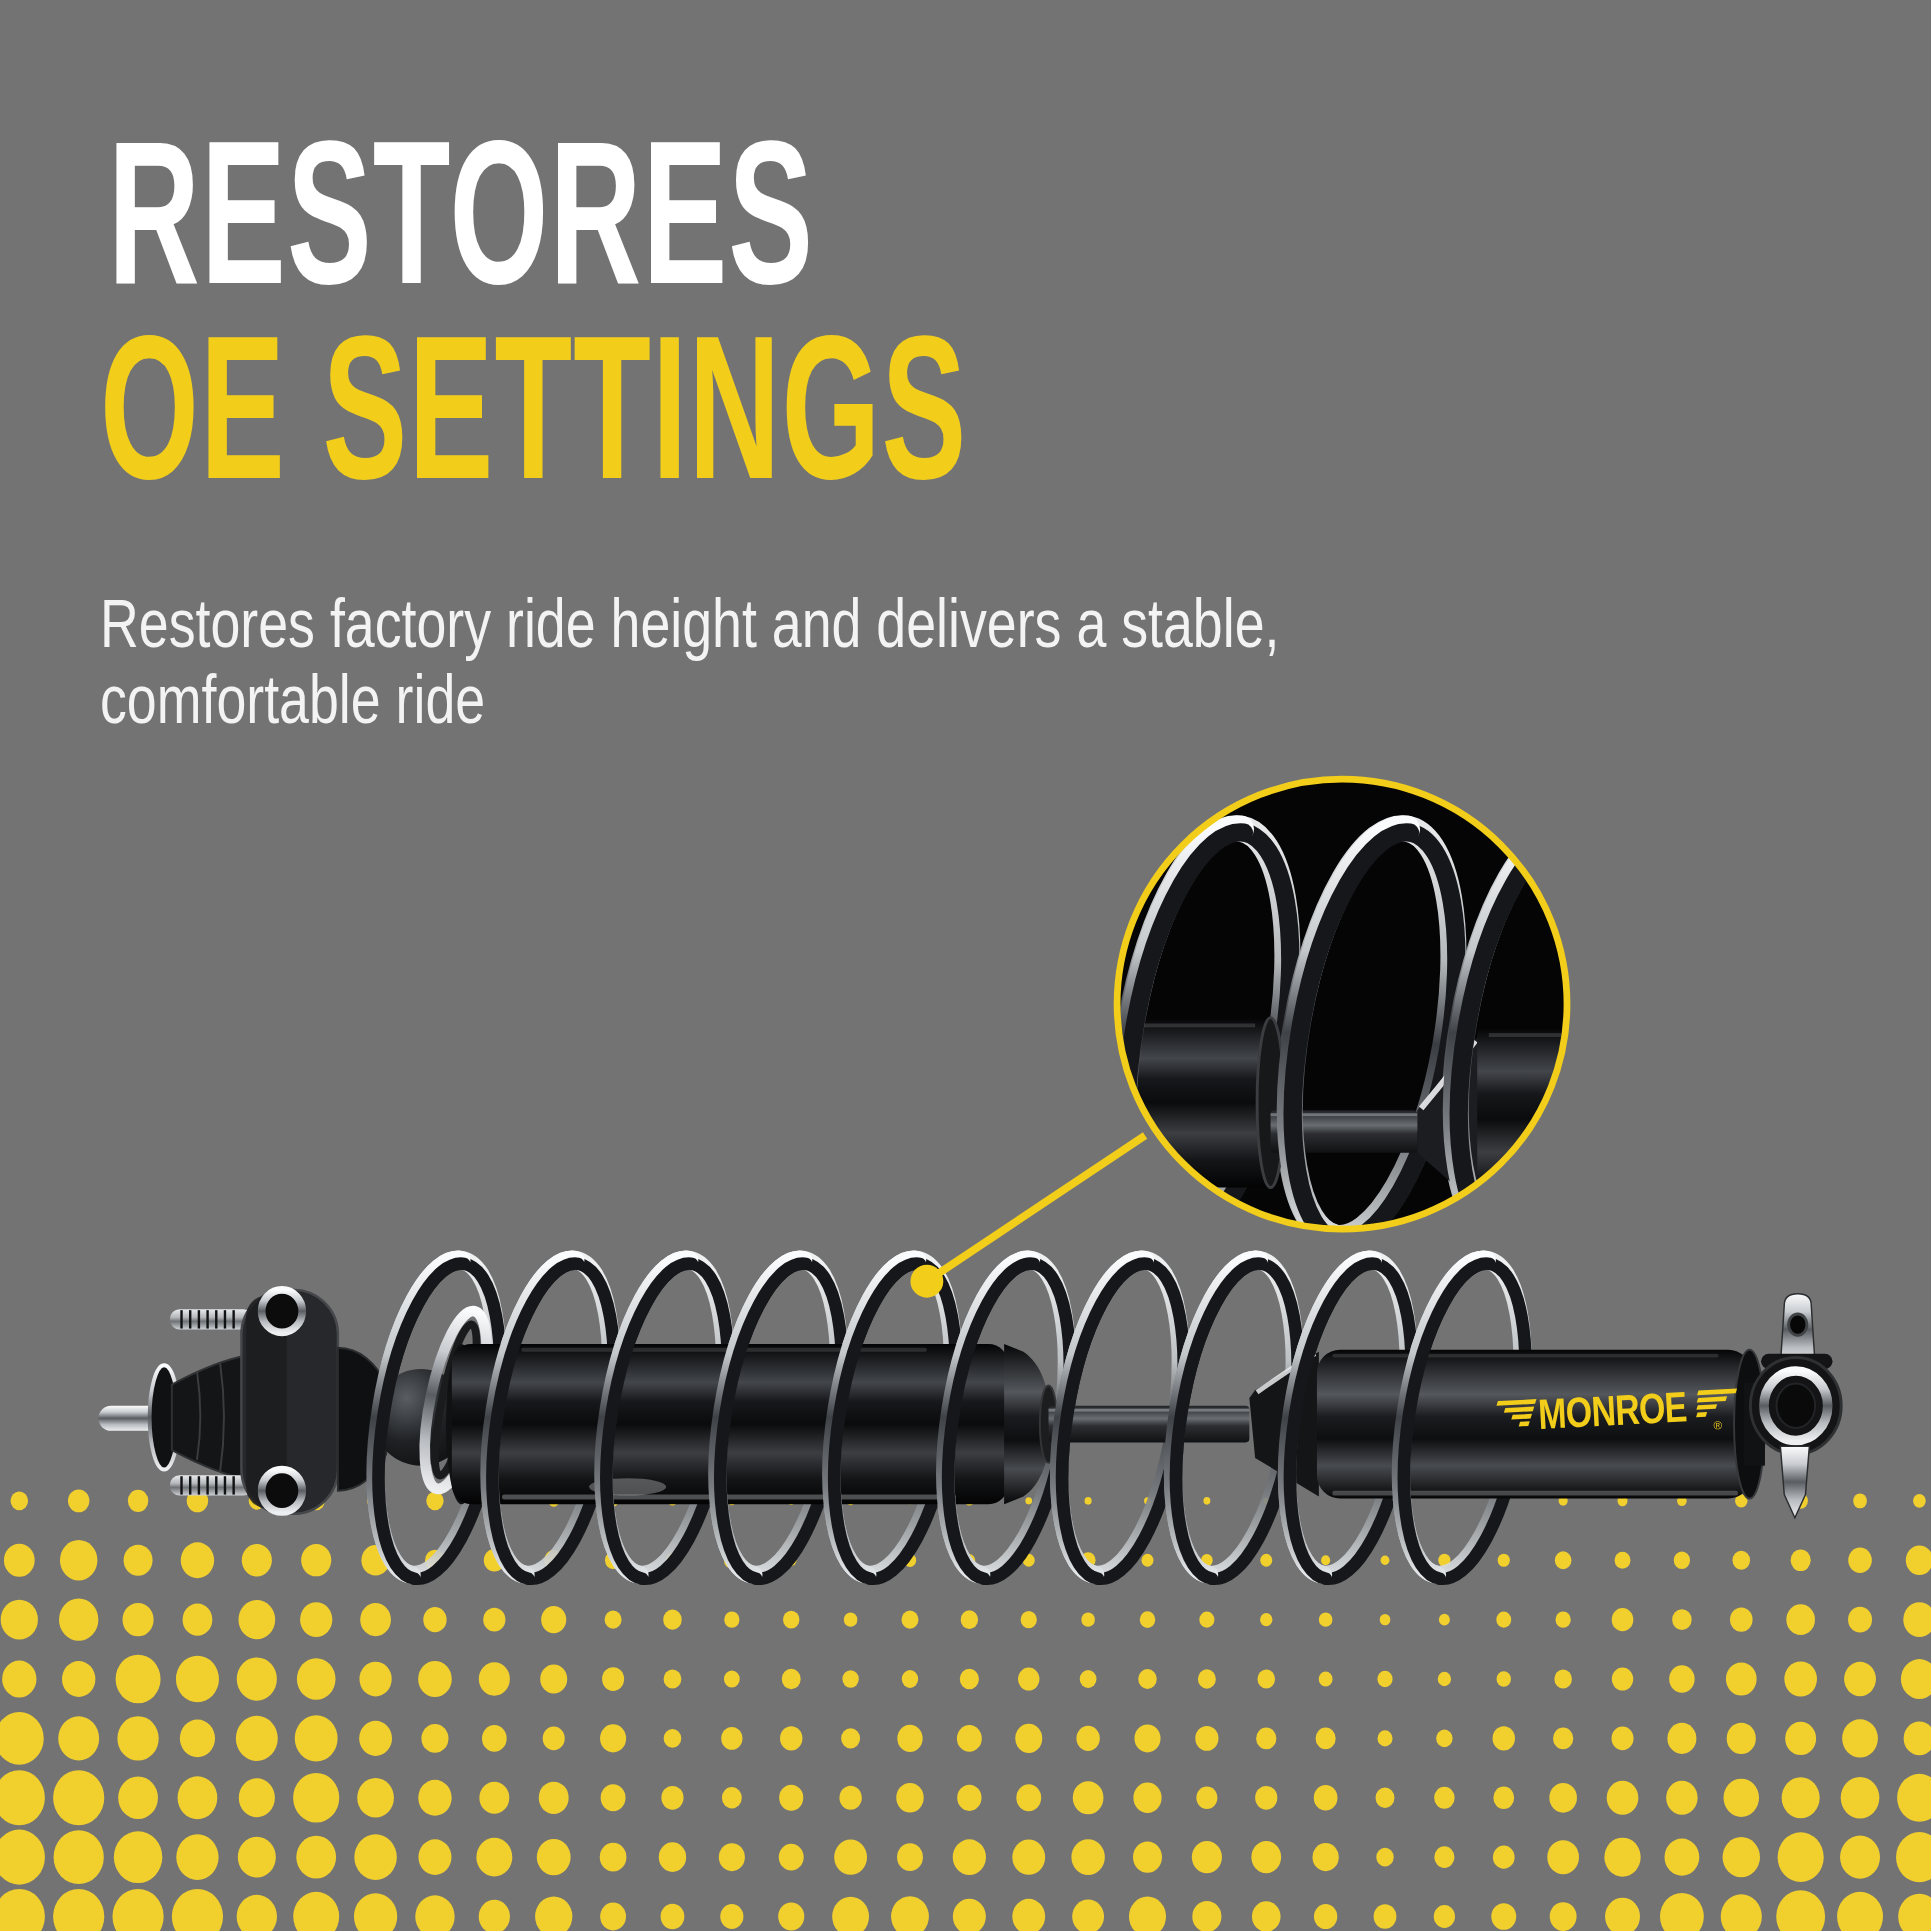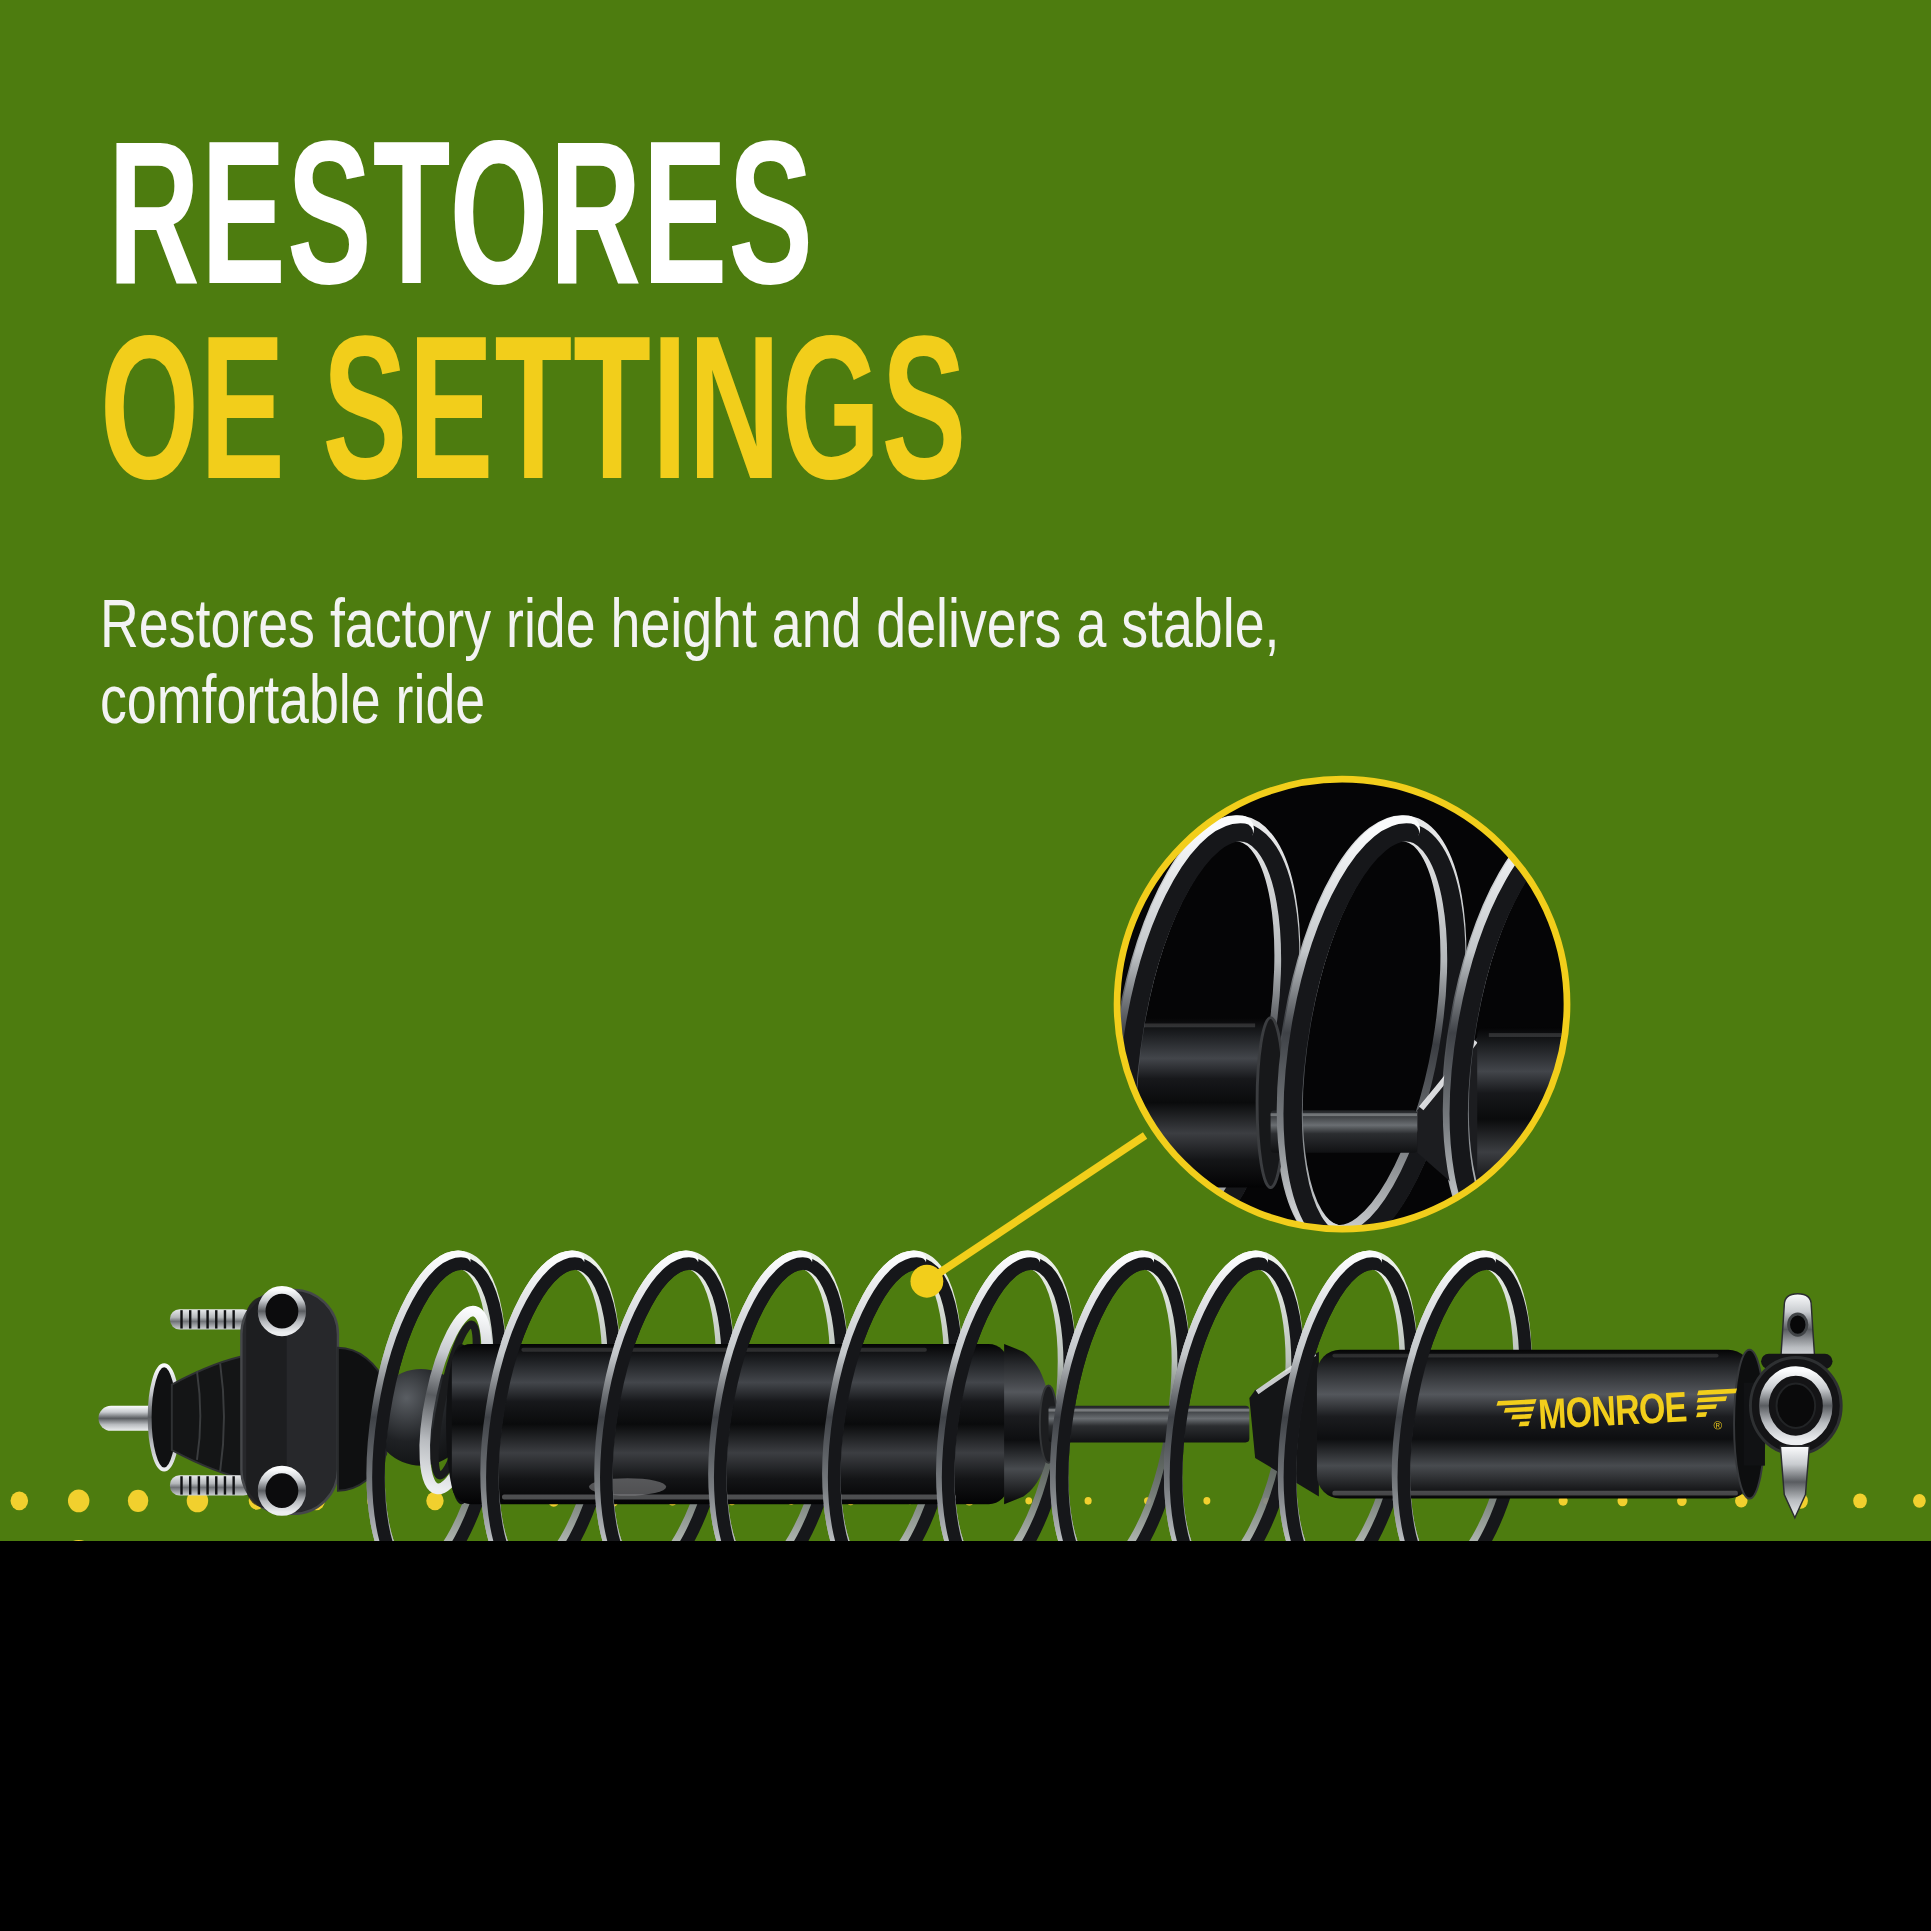--- a/index.html
+++ b/index.html
@@ -1,18 +1,18 @@
 <!DOCTYPE html>
 <html><head>
 <meta charset="utf-8">
 <style>
   html,body{margin:0;padding:0;background:#000;}
   .canvas{
-    position:relative;width:1931px;height:1541px;overflow:hidden;
-    background:#4d7c0f;font-family:"Liberation Sans",sans-serif;
+    position:relative;width:1931px;height:1931px;overflow:hidden;
+    background:#737373;font-family:"Liberation Sans",sans-serif;
   }
   .hline{
     position:absolute;font-weight:bold;font-size:205px;line-height:1;
     letter-spacing:1.9px;white-space:nowrap;transform:scaleX(.62);
     transform-origin:left top;
   }
   .hline1{left:108px;top:109px;color:#ffffff;}
   .hline2{left:100px;top:304px;color:#f2ce1b;}
   .bodycopy{
     position:absolute;left:100px;top:585px;font-size:68px;line-height:76px;

